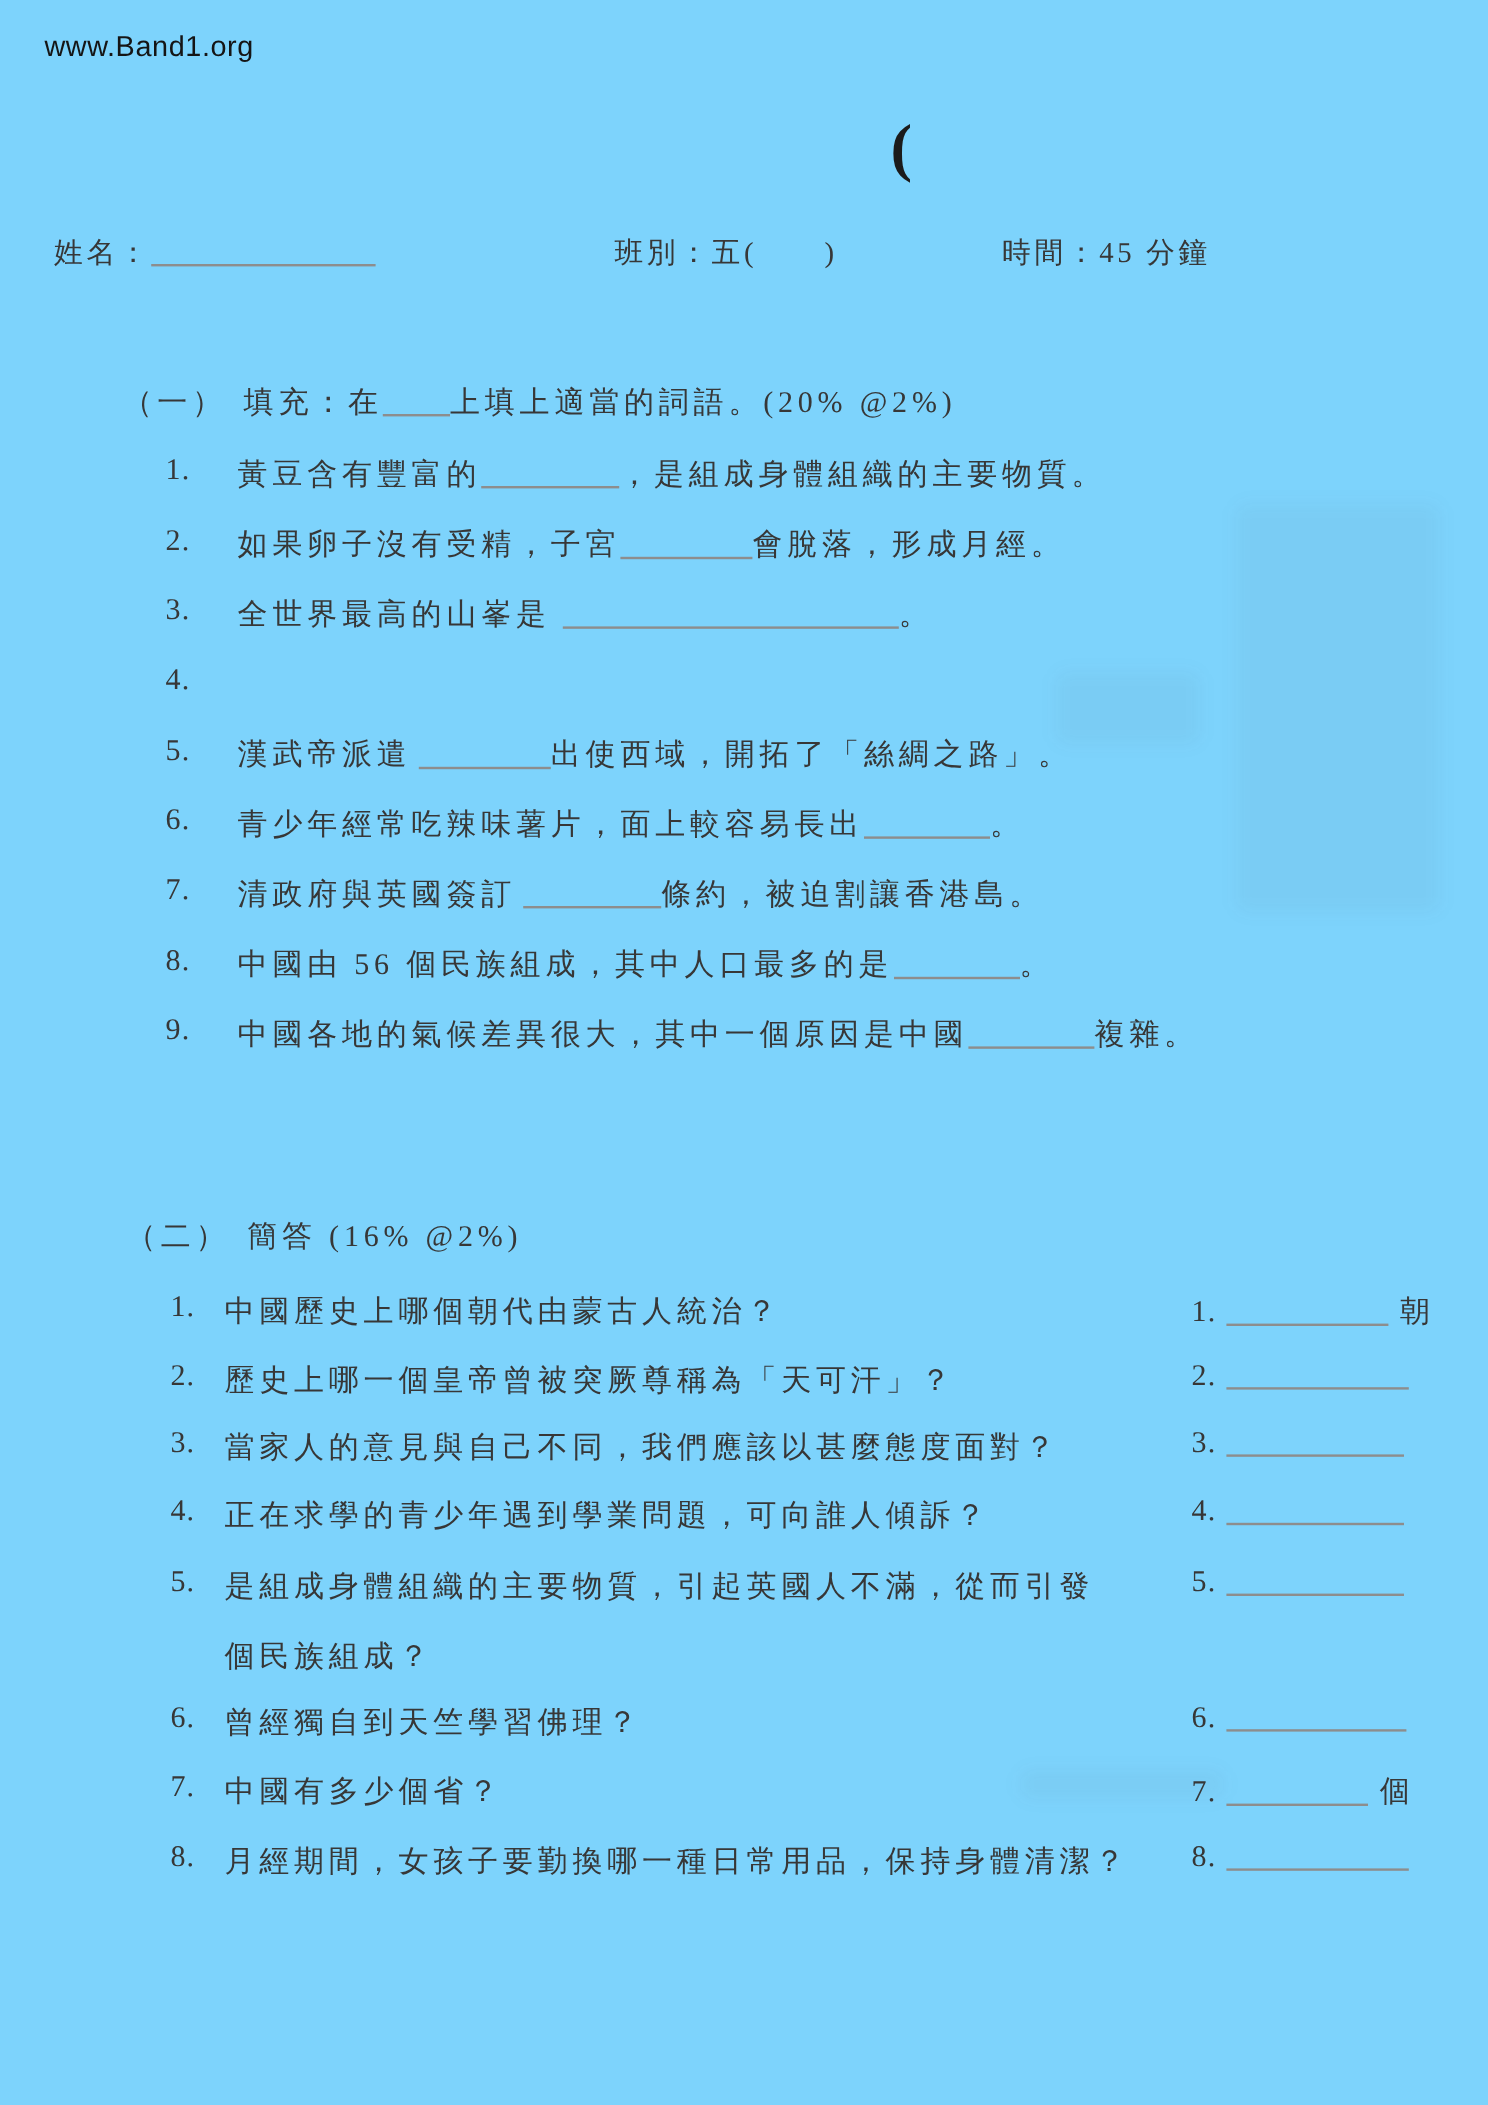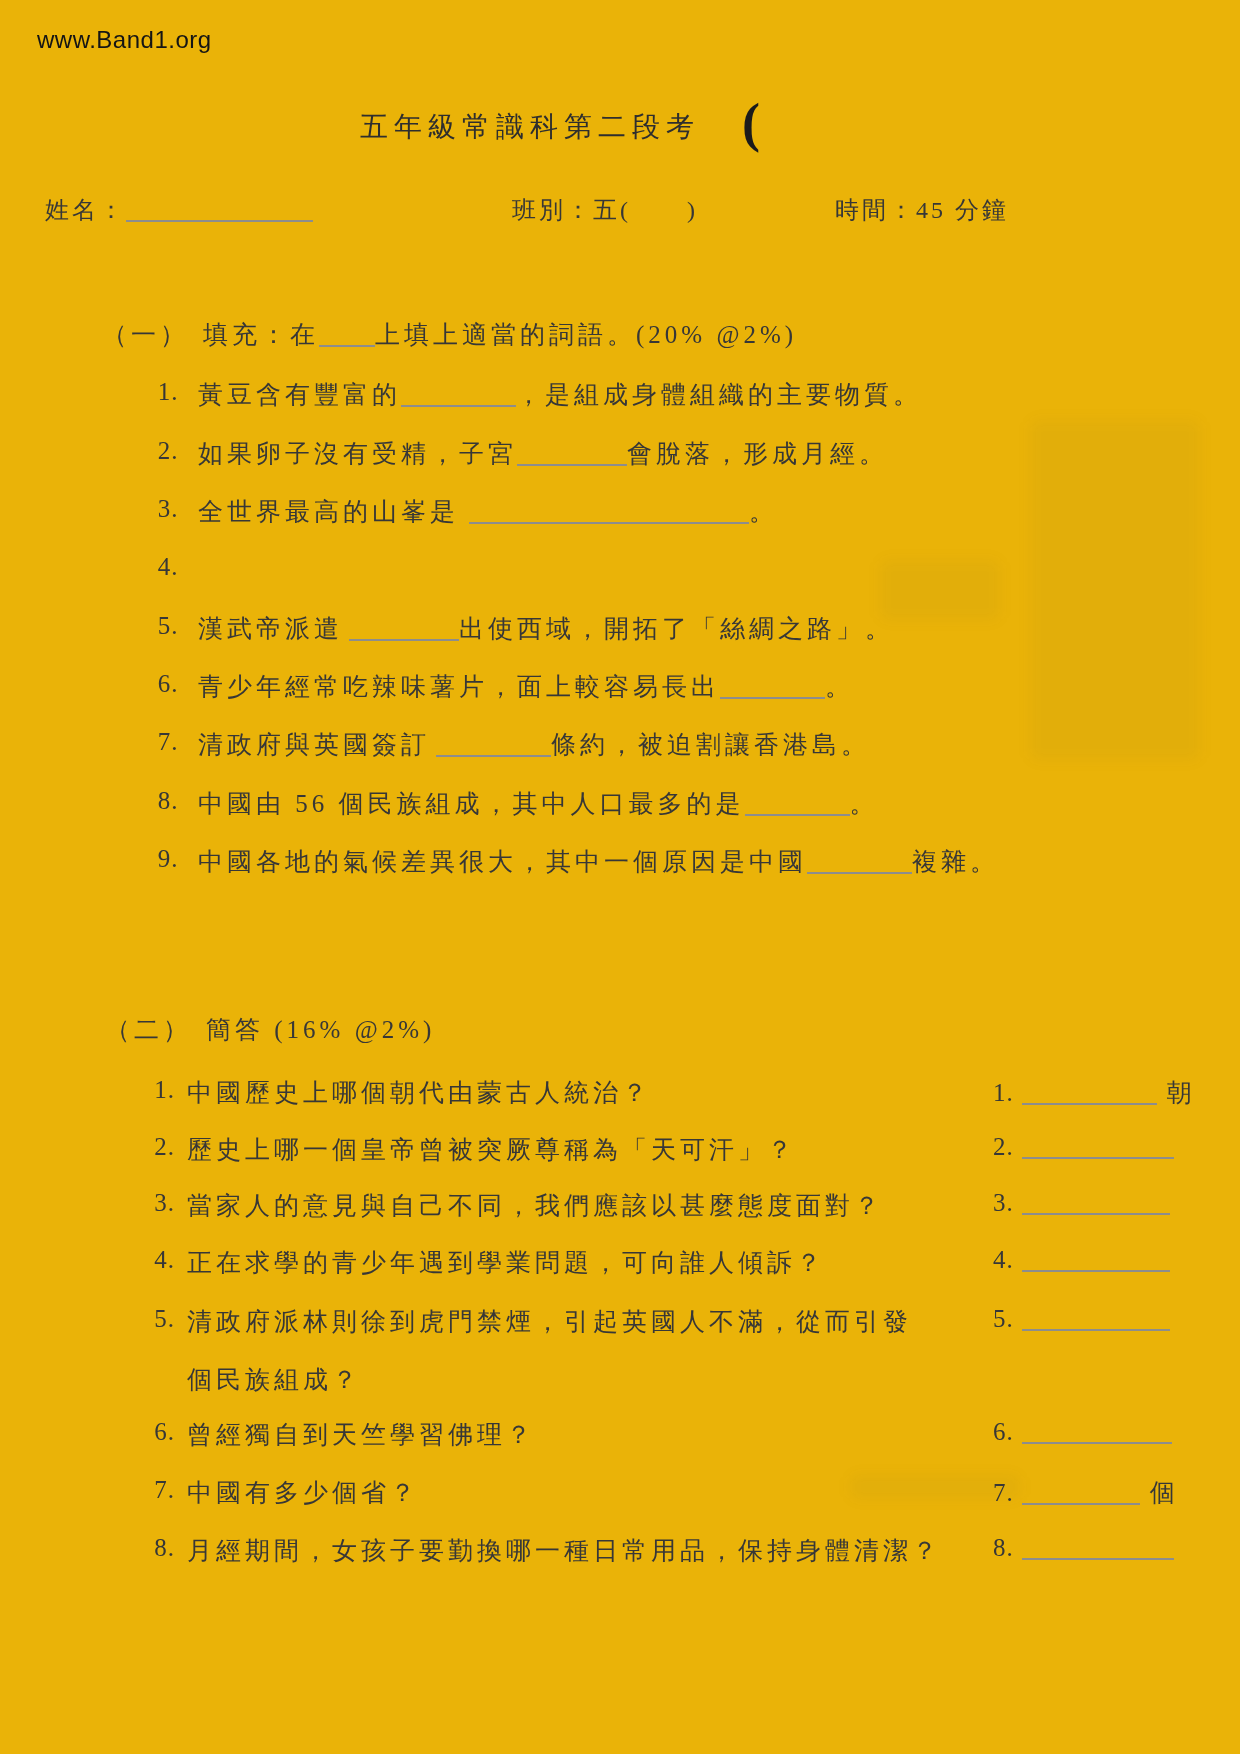--- a/index.html
+++ b/index.html
@@ -1,21 +1,20 @@
 <!DOCTYPE html>
 <html><head>
 <meta charset="utf-8">
 <style>
   html,body{margin:0;padding:0;background:#ffffff;}
   .page{
     position:relative;width:1240px;height:1754px;margin:0 auto;
-    background:#eab308;overflow:hidden;
+    background:#7dd3fc;overflow:hidden;
     font-family:"Liberation Serif","DejaVu Serif",serif;
     color:#373737;
-    text-align:center;
   }
   .watermark{
     position:absolute;left:37px;top:26px;
     font-family:"Liberation Sans","DejaVu Sans",sans-serif;
     font-size:24px;color:#151515;letter-spacing:.5px;
   }
   .title{
     position:absolute;left:360px;top:108px;
     font-size:28px;letter-spacing:6px;color:#2e2e2e;white-space:nowrap;
   }
@@ -47,21 +46,20 @@
 <body>
 
 <div class="page">
 
   <div class="smudge" style="left:1030px;top:420px;width:170px;height:340px;"></div>
   <div class="smudge" style="left:880px;top:560px;width:120px;height:60px;"></div>
   <div class="smudge" style="left:850px;top:1475px;width:170px;height:24px;"></div>
 
   <div class="watermark">www.Band1.org</div>
 
-  <div class="title">五年級常識科第二段考</div>
   <div class="title-mark">(</div>
 
   <div class="info-label" style="left:45px;"><span>姓名：</span><span class="blank" style="width:187px;"></span></div>
   <div class="info-label" style="left:512px;"><span>班別：五(</span><span class="gap"></span><span>)</span></div>
   <div class="info-label" style="left:835px;">時間：45 分鐘</div>
 
   <div class="sec-head" style="left:102px;top:318px;">
     <span class="sec-index">（一）</span>
     <span class="txt"><span>填充：在</span><span class="blank" style="width:56px;"></span><span>上填上適當的詞語。(20% @2%)</span></span>
   </div>
@@ -127,21 +125,21 @@
   <div class="s2-row" style="left:142px;top:1189px;">
       <span class="num">3.</span>
       <span class="txt">當家人的意見與自己不同，我們應該以甚麼態度面對？</span>
     </div>
   <div class="s2-row" style="left:142px;top:1246px;">
       <span class="num">4.</span>
       <span class="txt">正在求學的青少年遇到學業問題，可向誰人傾訴？</span>
     </div>
   <div class="s2-row" style="left:142px;top:1305px;">
       <span class="num">5.</span>
-      <span class="txt">清政府派林則徐到虎門禁煙，引起英國人不滿，從而引發</span>
+      <span class="txt">是組成身體組織的主要物質，引起英國人不滿，從而引發</span>
     </div>
   <div class="s2-cont" style="left:187px;top:1363px;">個民族組成？</div>
   <div class="s2-row" style="left:142px;top:1418px;">
       <span class="num">6.</span>
       <span class="txt">曾經獨自到天竺學習佛理？</span>
     </div>
   <div class="s2-row" style="left:142px;top:1476px;">
       <span class="num">7.</span>
       <span class="txt">中國有多少個省？</span>
     </div>

